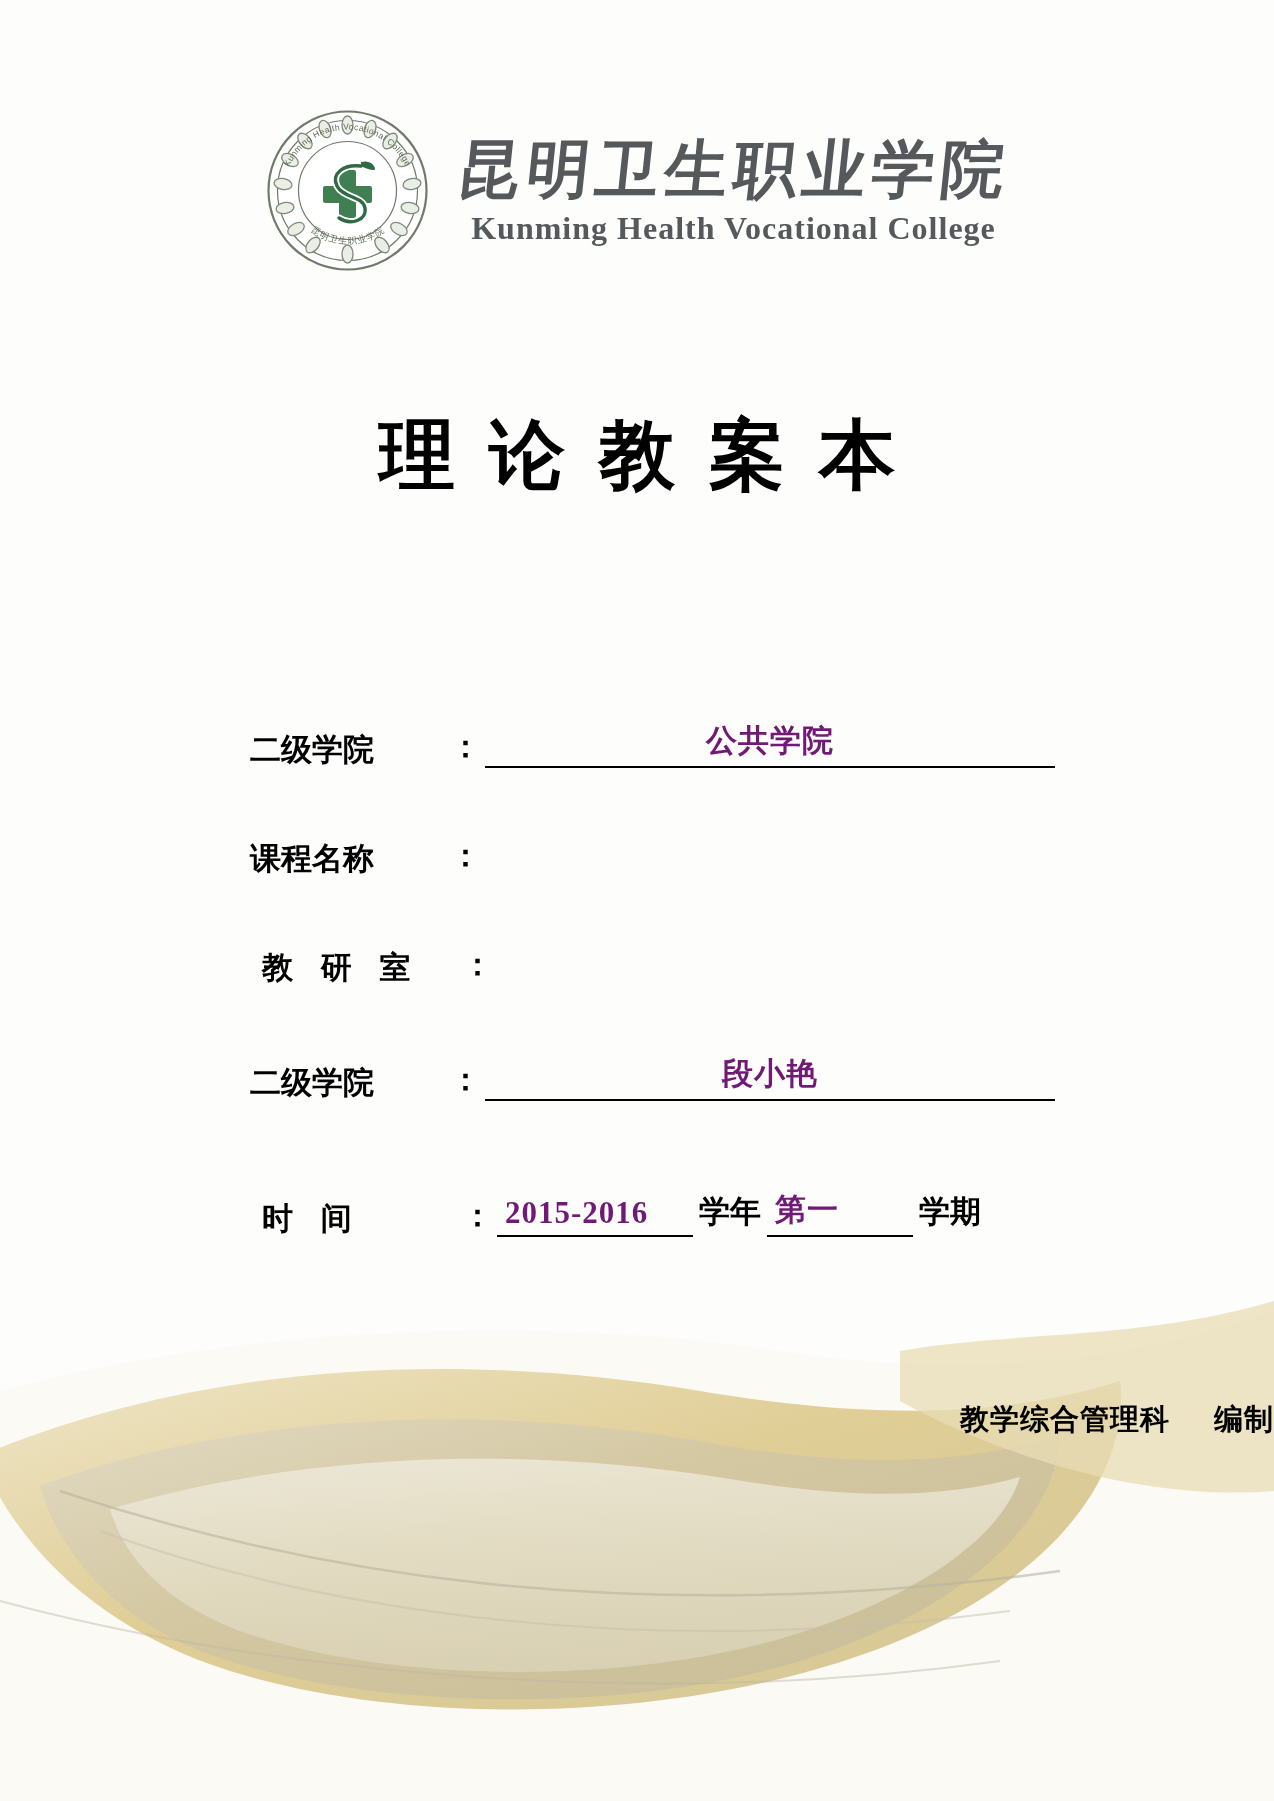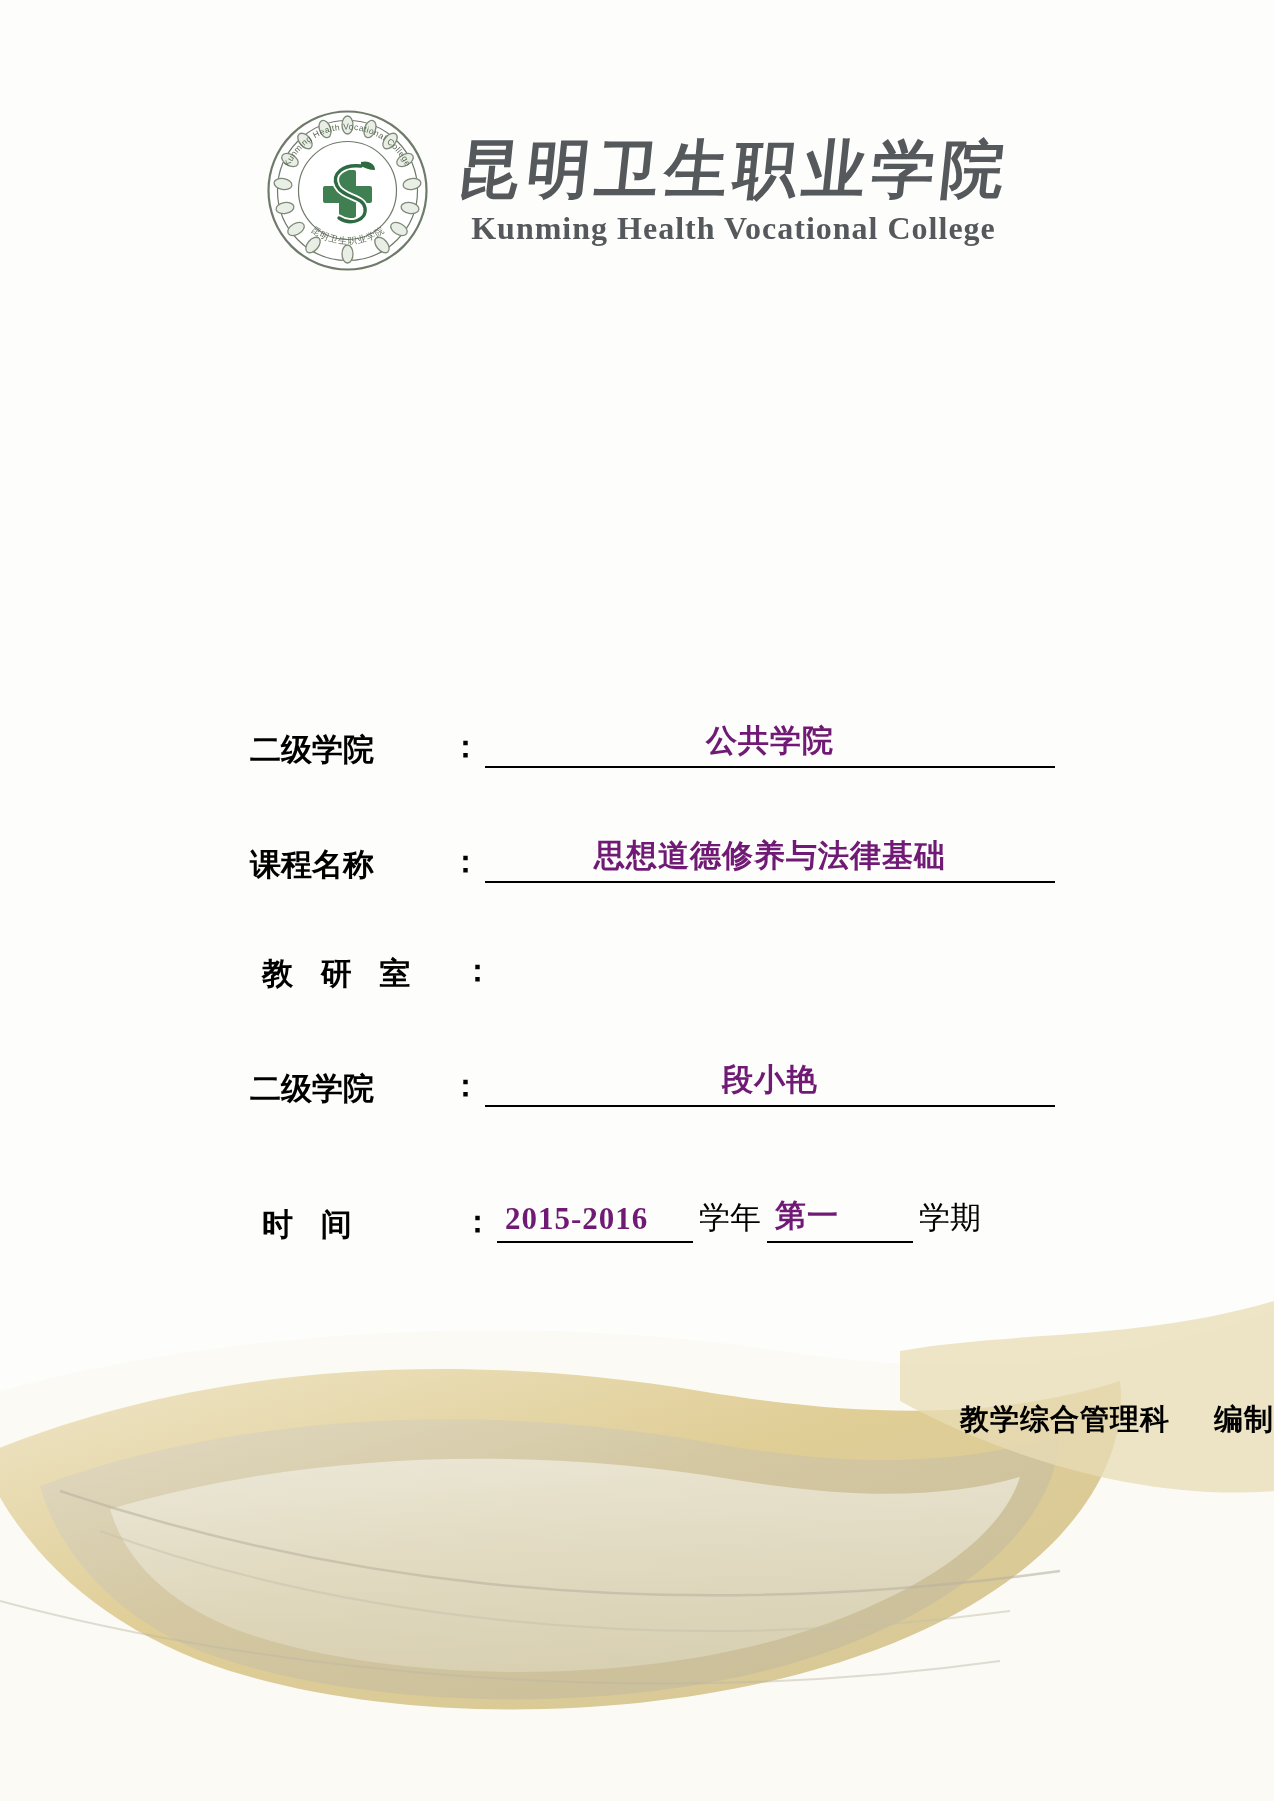--- a/index.html
+++ b/index.html
@@ -154,21 +154,21 @@
     padding: 0 8px 4px 8px;
   }
   .date-year {
     width: 180px;
   }
   .date-term {
     width: 130px;
   }
   .date-text {
     font-size: 31px;
-    font-weight: 400;
+    font-weight: 700;
     color: #000;
     padding: 0 6px 4px 6px;
     white-space: nowrap;
   }
 
   
   .footer {
     position: absolute;
     top: 1400px;
     left: 0;
@@ -282,37 +282,35 @@
         <path d="M96,54 C104,52 110,56 110,62 C104,62 100,60 96,58 Z" fill="#2f6b42"></path>
       </svg>
     </div>
 
     <div class="school-name-block">
       <div class="school-name-cn">昆明卫生职业学院</div>
       <div class="school-name-en">Kunming Health Vocational College</div>
     </div>
   </div>
 
+  <div class="doc-title">理论教案本</div>
 
   <div class="fields">
 
     <div class="field-row">
       <span class="field-label">二级学院</span>
       <span class="field-colon">：</span>
       <span class="field-value-wrap">
         <span class="field-value">公共学院</span>
       </span>
     </div>
 
     <div class="field-row">
       <span class="field-label">课程名称</span>
       <span class="field-colon">：</span>
-      <span class="field-value-wrap">
-        <span class="field-value">思想道德修养与法律基础</span>
-      </span>
     </div>
 
     <div class="field-row">
       <span class="field-label spaced">教 研 室</span>
       <span class="field-colon">：</span>
     </div>
 
     <div class="field-row">
       <span class="field-label">二级学院</span>
       <span class="field-colon">：</span>

